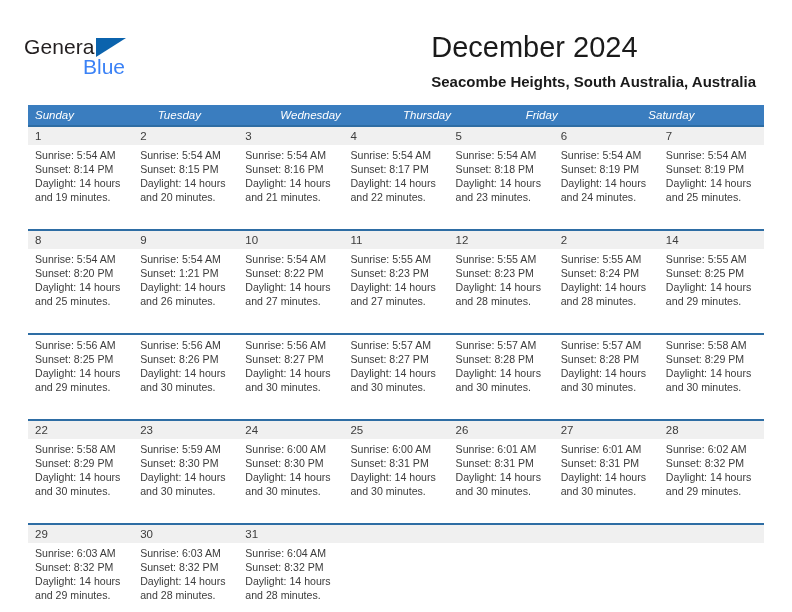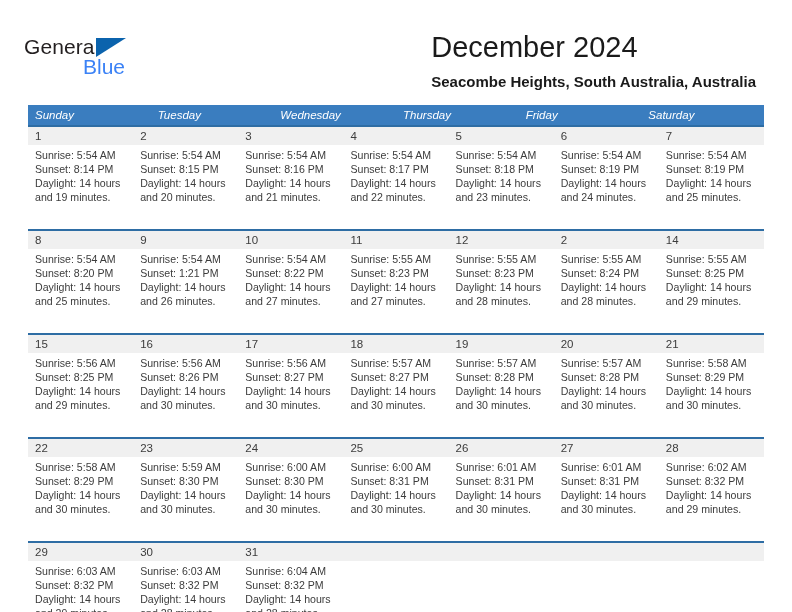--- a/index.html
+++ b/index.html
@@ -283,29 +283,20 @@
             <div class="detail-cell">
               <div class="detail-line">Sunrise: 5:55 AM</div>
               <div class="detail-line">Sunset: 8:25 PM</div>
               <div class="detail-line">Daylight: 14 hours</div>
               <div class="detail-line">and 29 minutes.</div>
             </div>
           </div>
         </div>
         <div class="week">
           <div class="week-rule"></div>
-          <div class="daynum-band">
-            <div class="daynum-cell">15</div>
-            <div class="daynum-cell">16</div>
-            <div class="daynum-cell">17</div>
-            <div class="daynum-cell">18</div>
-            <div class="daynum-cell">19</div>
-            <div class="daynum-cell">20</div>
-            <div class="daynum-cell">21</div>
-          </div>
           <div class="detail-band">
             <div class="detail-cell">
               <div class="detail-line">Sunrise: 5:56 AM</div>
               <div class="detail-line">Sunset: 8:25 PM</div>
               <div class="detail-line">Daylight: 14 hours</div>
               <div class="detail-line">and 29 minutes.</div>
             </div>
             <div class="detail-cell">
               <div class="detail-line">Sunrise: 5:56 AM</div>
               <div class="detail-line">Sunset: 8:26 PM</div>

